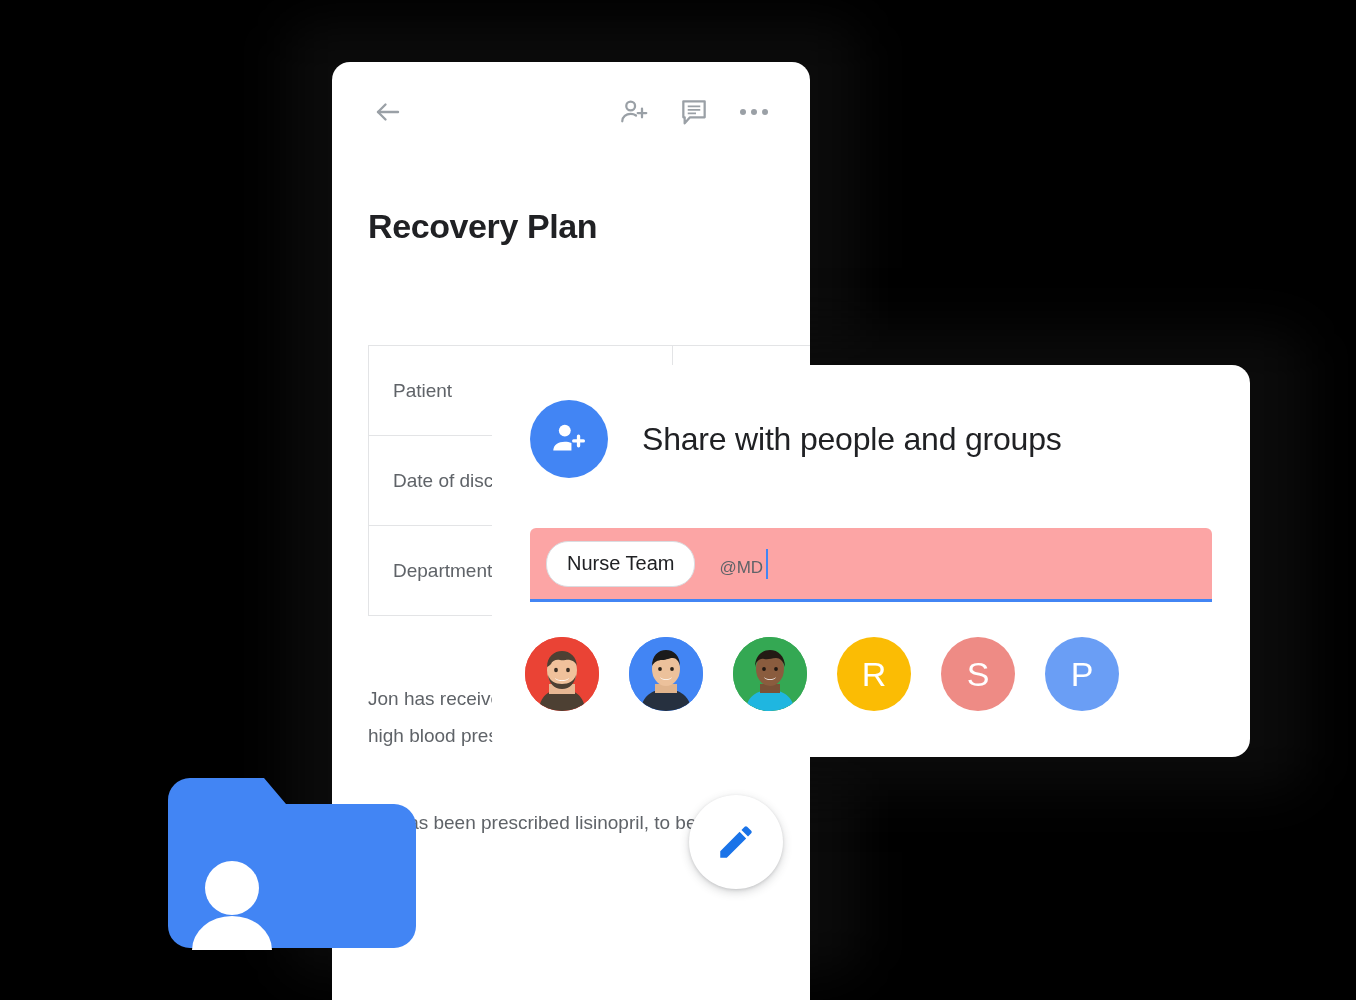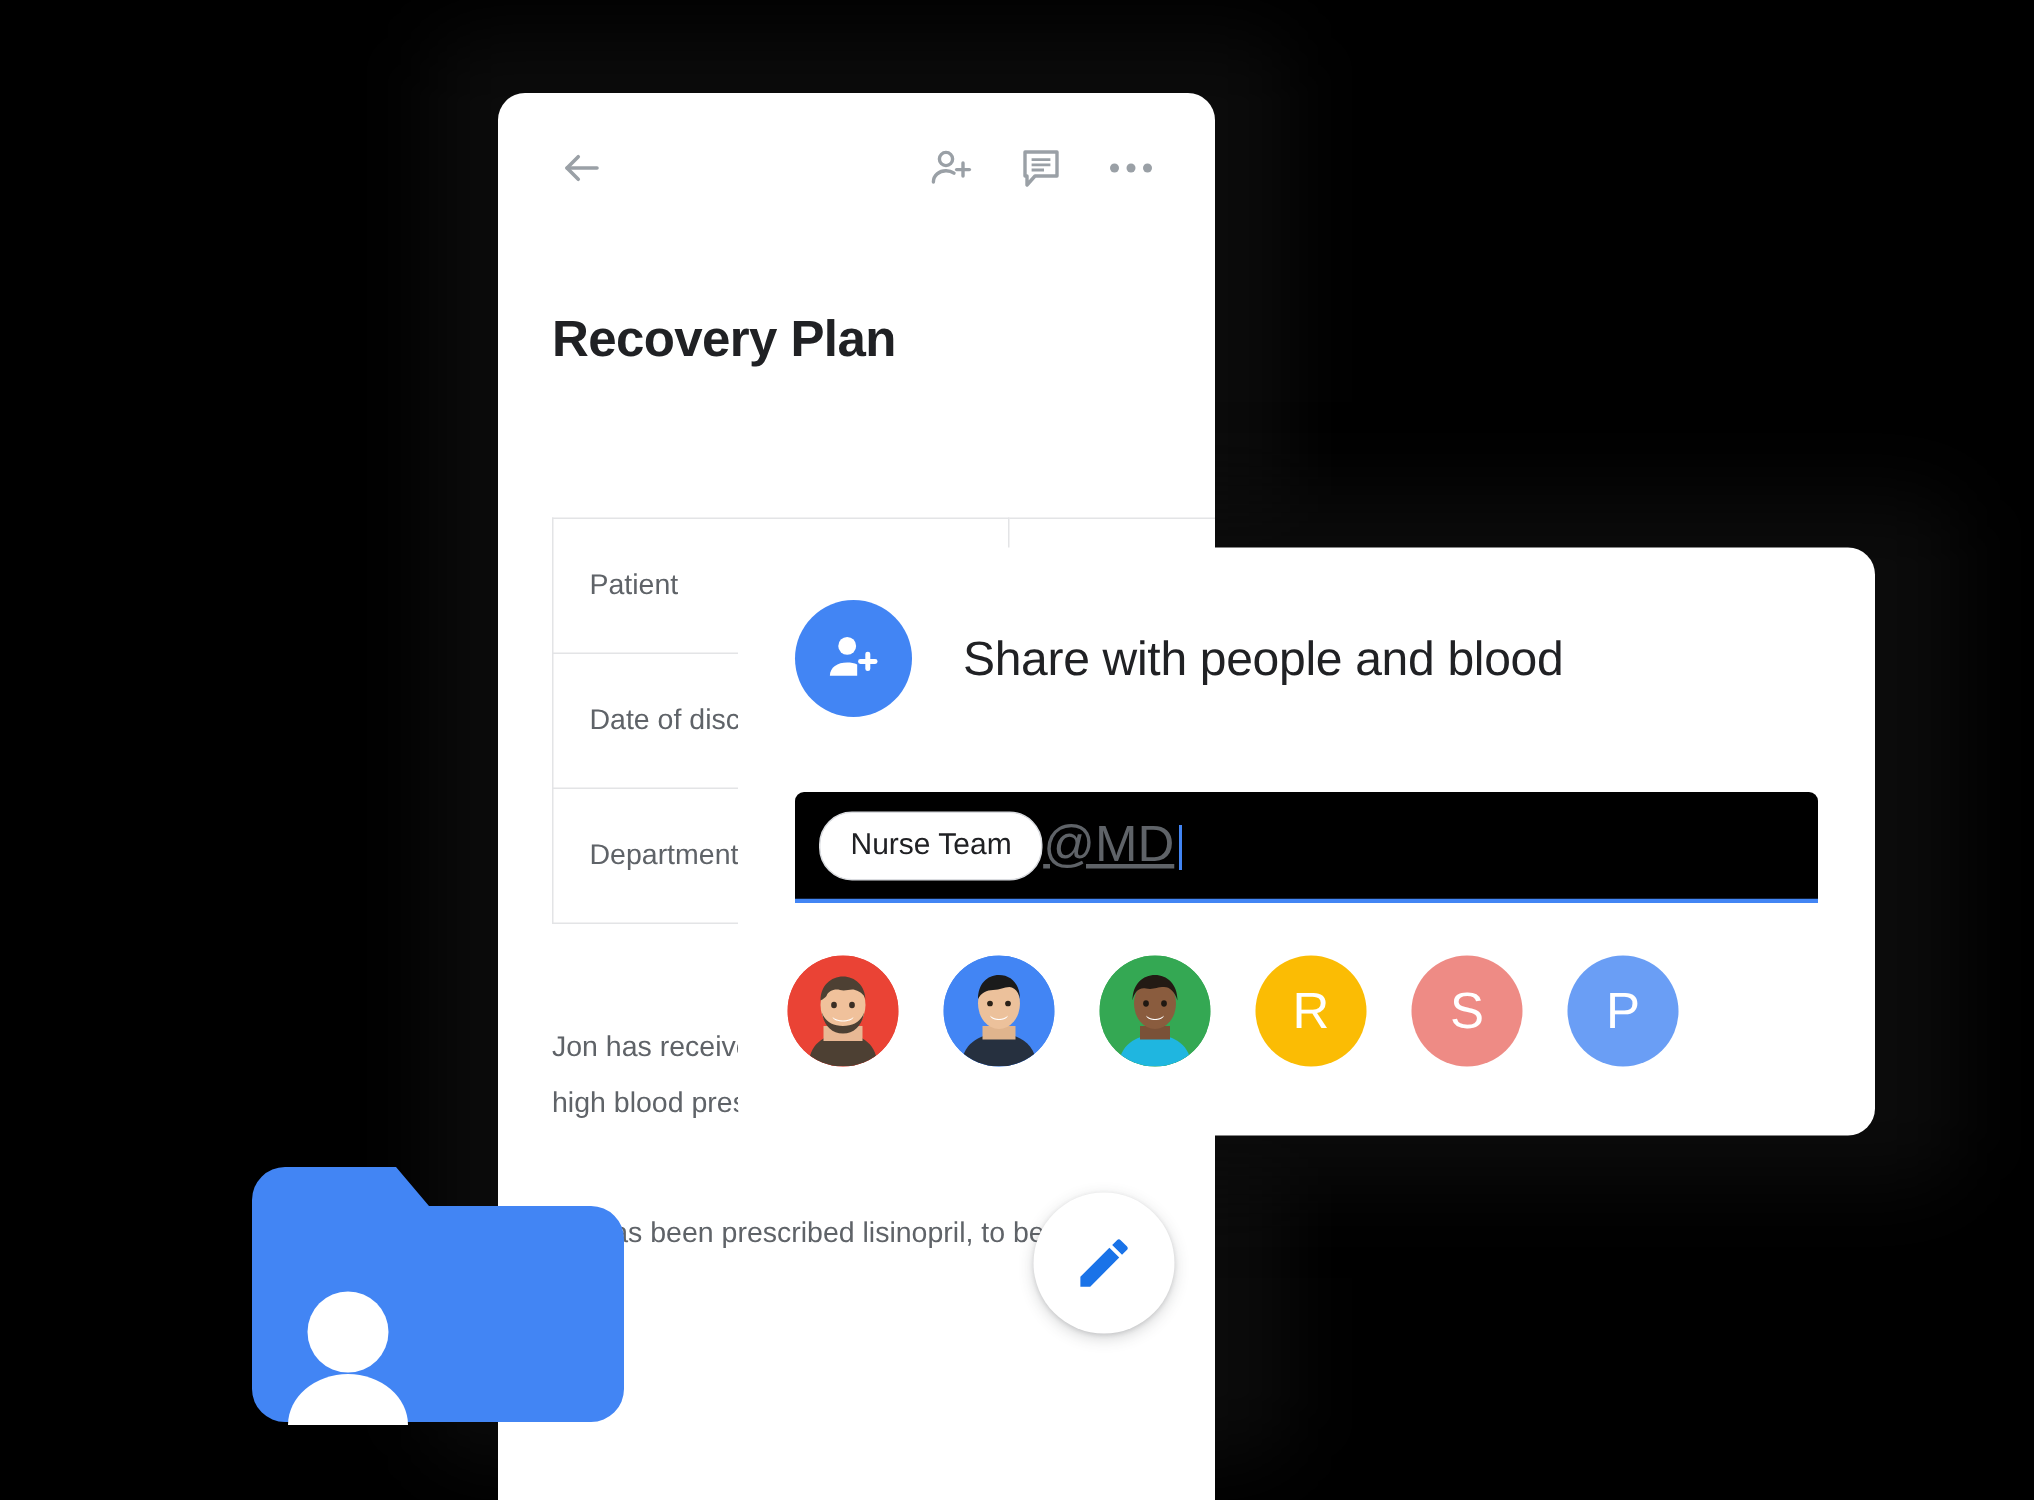--- a/index.html
+++ b/index.html
@@ -193,21 +193,21 @@
     white-space: nowrap;
   }
 
   
   #recipients-field {
     position: absolute;
     left: 38px;
     top: 163px;
     width: 682px;
     height: 74px;
-    background: #000000;
+    background: #fca5a5;
     border-radius: 6px 6px 0 0;
     display: flex;
     align-items: center;
     padding: 0 16px;
     box-sizing: border-box;
     border-bottom: 3px solid #4285f4;
     cursor: text;
   }
   #recipient-chip-nurse-team {
     display: inline-flex;
@@ -216,24 +216,24 @@
     padding: 0 20px;
     background: #ffffff;
     border: 1px solid #dadce0;
     border-radius: 22px;
     font-size: 20px;
     color: #202124;
     white-space: nowrap;
     cursor: pointer;
   }
   #recipients-input-text {
-    font-size: 34px;
+    margin-left: 24px;
+    font-size: 17px;
     color: #5f6368;
     white-space: nowrap;
-    text-decoration: underline;
   }
   #text-caret {
     display: inline-block;
     width: 2px;
     height: 30px;
     background: #4285f4;
     vertical-align: -6px;
     margin-left: 3px;
   }
 
@@ -354,21 +354,21 @@
 
     <div class="dialog-head">
       <div id="share-avatar-icon">
         <svg width="42" height="42" viewBox="0 0 24 24" fill="#ffffff">
           <circle cx="9.6" cy="7.2" r="3.4"></circle>
           <path d="M3 18.6c0-3.3 2.9-5.1 6.6-5.1 1.4 0 2.7.25 3.8.75V18.6z"></path>
           <rect x="16.5" y="9.4" width="1.9" height="7.4" rx="0.9"></rect>
           <rect x="13.75" y="12.15" width="7.4" height="1.9" rx="0.9"></rect>
         </svg>
       </div>
-      <div id="dialog-title">Share with people and blood</div>
+      <div id="dialog-title">Share with people and groups</div>
     </div>
 
     <div id="recipients-field">
       <span id="recipient-chip-nurse-team">Nurse Team</span>
       <span id="recipients-input-text">
         <span>@MD</span><span id="text-caret"></span>
       </span>
     </div>
 
     <div id="avatar-row">

